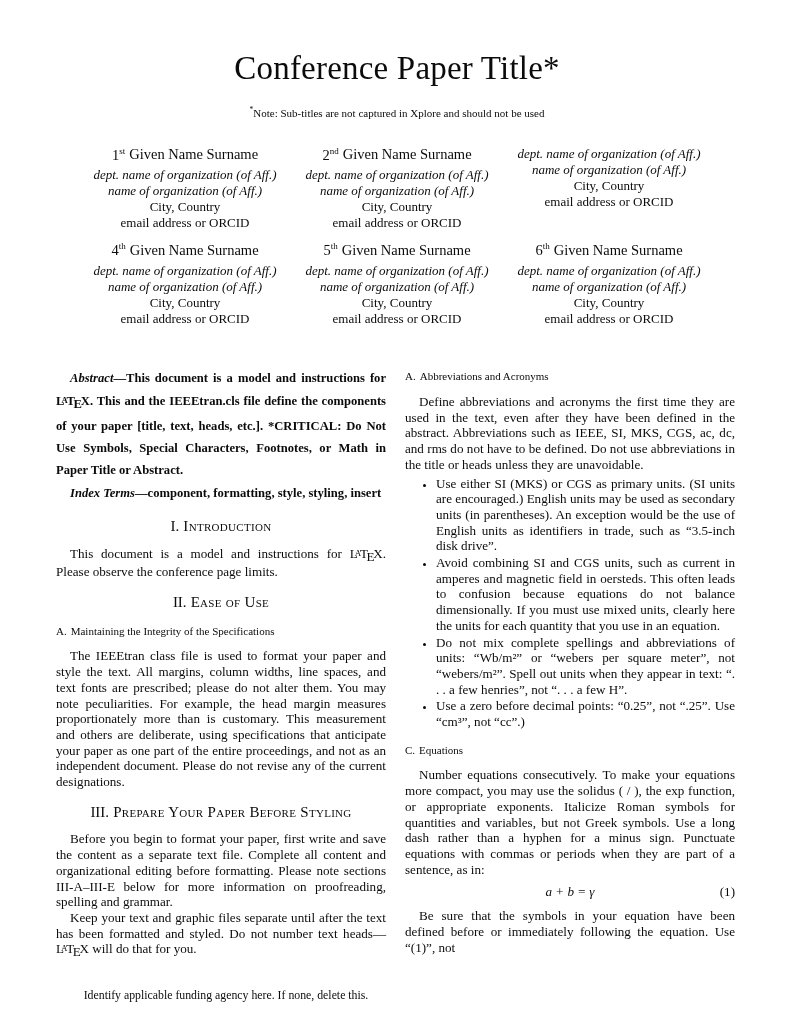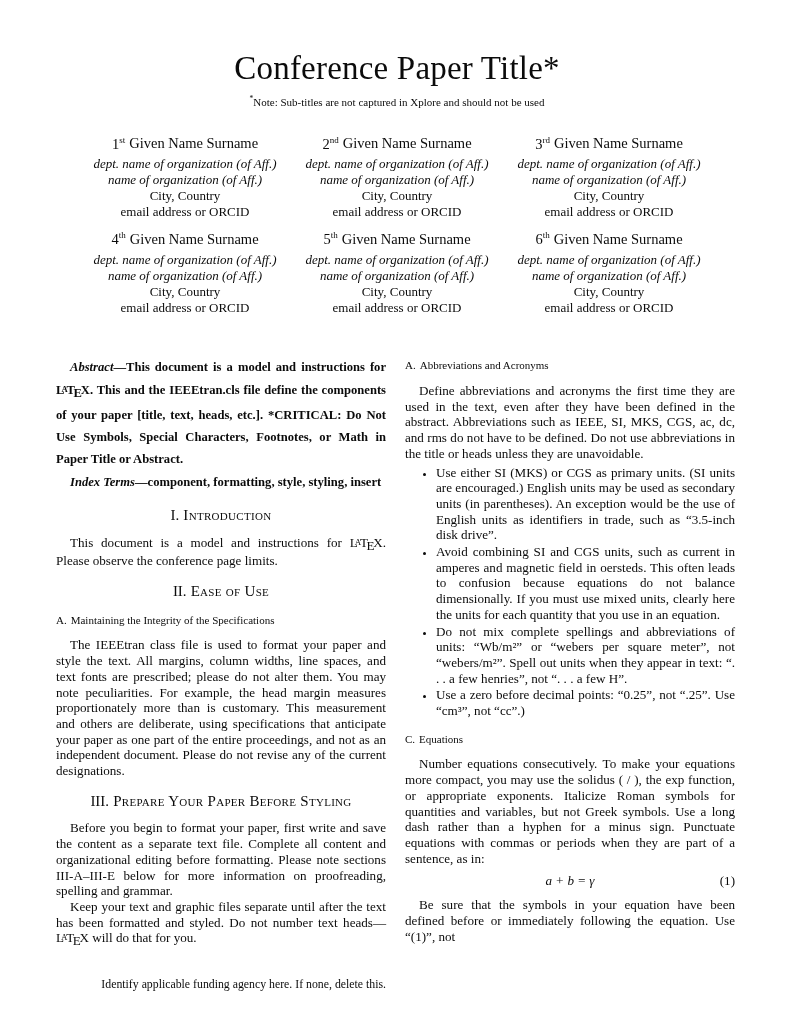--- a/index.html
+++ b/index.html
@@ -4,21 +4,21 @@
 <style>
   html,body { margin:0; padding:0; background:#e8e8e8; }
   .page {
     width:794px; height:1028px; margin:0 auto; background:#ffffff;
     color:#0b0b0b; font-family:"Liberation Serif", serif; overflow:hidden;
     position:relative; box-sizing:border-box;
   }
   
   .title-wrap { text-align:center; margin-top:50px; }
   .paper-title { font-size:33px; font-weight:400; letter-spacing:0.2px; margin:0; }
-  .title-footnote { margin-top:7px; font-size:11px; }
+  .title-footnote { margin-top:18px; font-size:11px; }
   .title-footnote sup { font-size:7.5px; }
   
   .authors { margin-top:27px; display:flex; flex-direction:column; gap:10px; }
   .author-row { display:flex; justify-content:center; }
   .author { width:212px; text-align:center; }
   .author-name { font-size:14.5px; margin-bottom:4px; }
   .author-name .osf { font-size:9px; }
   .author-name .aname { margin-left:0.28em; }
   .affil { font-size:13px; line-height:16px; }
   .it { font-style:italic; }
@@ -39,21 +39,21 @@
   ul.bullets li::marker { font-size:0.85em; }
   
   .latex { white-space:nowrap; }
   .latex .lA { font-size:0.68em; vertical-align:0.24em; margin-left:-0.34em; margin-right:-0.13em; }
   .latex .lE { vertical-align:-0.21em; margin-left:-0.11em; margin-right:-0.1em; }
   
   .equation-row { position:relative; text-align:center; margin:7px 0 8px 0; }
   .eq { font-style:italic; }
   .eq-num { position:absolute; right:0; top:0; font-style:normal; }
   
-  .funding { margin-top:28px; font-size:11.8px; line-height:14px; text-indent:10px; text-align:right; }
+  .funding { margin-top:28px; font-size:11.8px; line-height:14px; text-indent:10px; text-align:center; }
 </style>
 </head>
 <body>
 
 <div class="page">
 
   <div class="title-wrap">
     <h1 class="paper-title">Conference Paper Title*</h1>
     <div class="title-footnote"><sup>*</sup><span>Note: Sub-titles are not captured in Xplore and should not be used</span></div>
   </div>
@@ -68,21 +68,20 @@
         <div class="affil">email address or ORCID</div>
       </div>
       <div class="author">
         <div class="author-name"><span>2</span><sup class="osf">nd</sup><span class="aname">Given Name Surname</span></div>
         <div class="affil it">dept. name of organization (of Aff.)</div>
         <div class="affil it">name of organization (of Aff.)</div>
         <div class="affil">City, Country</div>
         <div class="affil">email address or ORCID</div>
       </div>
       <div class="author">
-        <div class="author-name"><span>3</span><sup class="osf">rd</sup><span class="aname">Given Name Surname</span></div>
         <div class="affil it">dept. name of organization (of Aff.)</div>
         <div class="affil it">name of organization (of Aff.)</div>
         <div class="affil">City, Country</div>
         <div class="affil">email address or ORCID</div>
       </div>
     </div>
     <div class="author-row">
       <div class="author">
         <div class="author-name"><span>4</span><sup class="osf">th</sup><span class="aname">Given Name Surname</span></div>
         <div class="affil it">dept. name of organization (of Aff.)</div>

